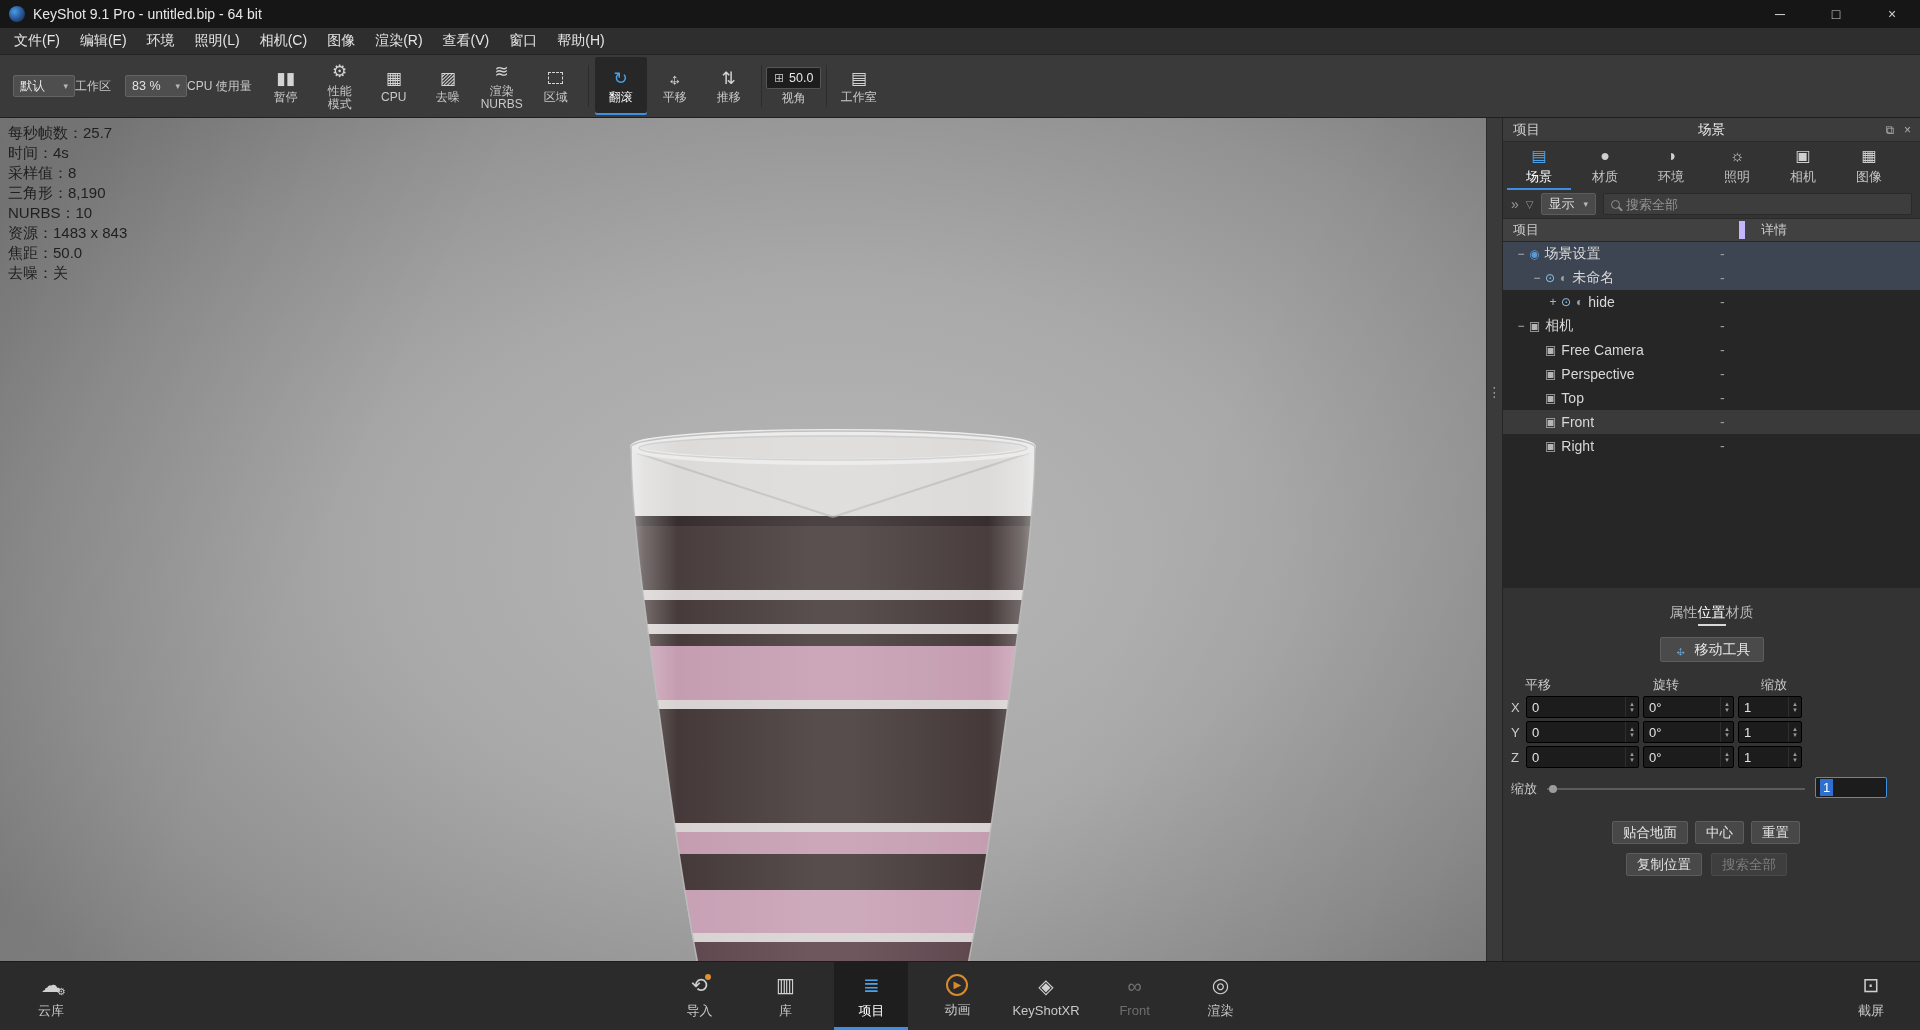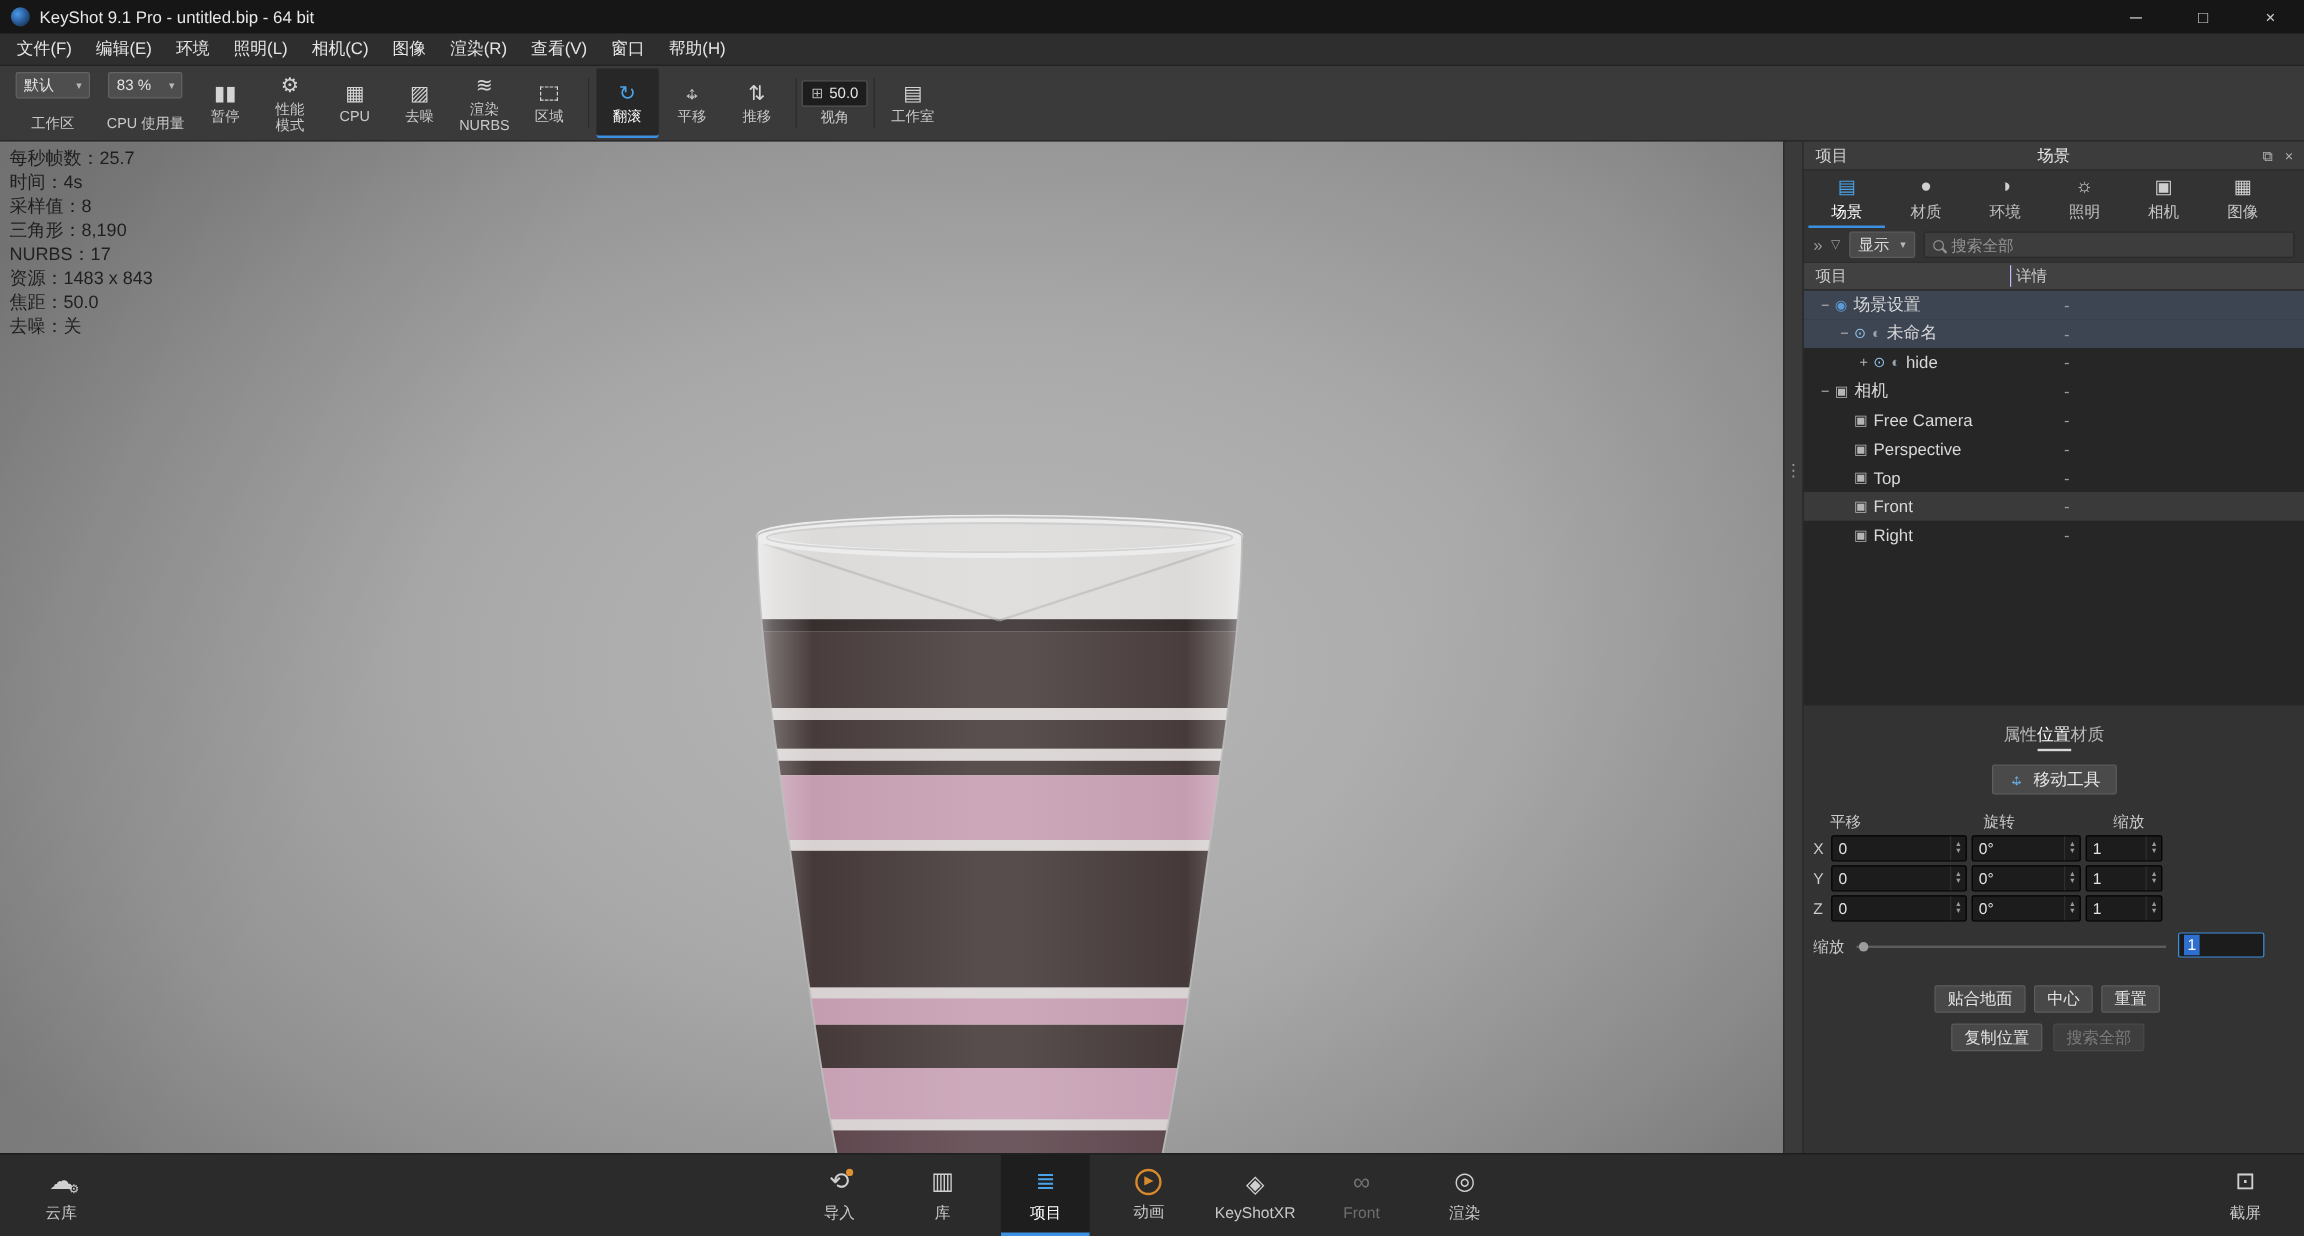--- a/index.html
+++ b/index.html
@@ -14,21 +14,21 @@
   .title-text { font-size:14px; }
   .win-controls { margin-left:auto; display:flex; height:100%; }
   .win-btn { width:56px; display:flex; align-items:center; justify-content:center; font-size:14px; color:#d0d0d0; }
 
   
   .menubar { height:27px; background:#2e2e2e; display:flex; align-items:center; padding-left:4px; border-bottom:1px solid #222; }
   .menu-item { padding:0 10px; font-size:14px; color:#e5e5e5; height:100%; display:flex; align-items:center; }
 
   
   .toolbar { height:63px; background:#3a3a3a; display:flex; align-items:stretch; padding-left:6px; border-bottom:1px solid #1f1f1f; }
-  .tb-group { display:flex; flex-direction:column; align-items:center; justify-content:center; gap:13px; padding:0 7px; }
+  .tb-group { display:flex; flex-direction:row; align-items:center; justify-content:center; gap:0; padding:0 7px; }
   .tb-dropdown { height:22px; min-width:62px; background:#4e4e4e; border:1px solid #636363; border-radius:2px;
     font-size:12.5px; color:#e2e2e2; display:flex; align-items:center; justify-content:space-between; padding:0 6px; gap:7px; }
   .dd-caret { font-size:9px; color:#b8b8b8; }
   .tb-group-label { font-size:12px; color:#c9c9c9; white-space:nowrap;text-align:right; }
   .tb-buttons { display:flex; align-items:stretch; }
   .tb-btn { width:52px; display:flex; flex-direction:column; align-items:center; justify-content:center; gap:3px;
     color:#c9c9c9; margin:2px 1px; border-radius:2px; }
   .tb-btn.active { background:#272727; box-shadow: inset 0 -2px 0 #3d8fe0; }
   .tb-btn.active .tb-icon { color:#4aa3e8; }
   .tb-btn.active .tb-label { color:#fff; }
@@ -80,21 +80,21 @@
   .search-box { flex:1; height:22px; background:#3d3d3d; border:1px solid #2a2a2a; border-radius:2px;
     display:flex; align-items:center; gap:6px; padding:0 7px; }
   .search-input { background:transparent; border:none; outline:none; color:#949494; font:inherit; font-size:13px; flex:1; padding:0; }
   .search-input::placeholder { color:#949494; }
   .lens { width:9px; height:9px; border:1.5px solid #8f8f8f; border-radius:50%; position:relative; flex:0 0 auto; }
   .lens::after { content:''; position:absolute; width:5px; height:1.5px; background:#8f8f8f; transform:rotate(45deg); right:-4px; bottom:-2px; }
 
   .tree-header { height:24px; background:#414141; display:flex; align-items:center; font-size:13px; color:#c9c9c9;
     border-top:1px solid #2a2a2a; border-bottom:1px solid #272727; flex:0 0 auto; }
   .tree-header .col-item { flex:1; padding-left:10px; }
-  .tree-header .col-detail { width:245px; border-left:1px solid #c4b5fd; padding-left:4px; }
+  .tree-header .col-detail { width:181px; border-left:6px solid #c4b5fd; padding-left:16px; }
 
   .scene-tree { height:346px; background:#262626; overflow:hidden; flex:0 0 auto; }
   .tree-row { height:24px; display:flex; align-items:center; font-size:14px; color:#d8d8d8; padding-left:4px; }
   .tree-row.sel { background:#3d4553; }
   .tree-row.stripe { background:#3a3a3a; }
   .tree-exp { width:16px; text-align:center; color:#b5b5b5; font-size:12px; flex:0 0 auto; }
   .tree-ico { margin-right:5px; font-size:12px; }
   .ico-globe { color:#5b9bd5; }
   .ico-eye { color:#8fc3ea; }
   .ico-mat { color:#98a4b0; }
@@ -274,21 +274,21 @@
         <div class="stat-row">
           <span class="stat-label">采样值：</span>
           <span class="stat-value">8</span>
         </div>
         <div class="stat-row">
           <span class="stat-label">三角形：</span>
           <span class="stat-value">8,190</span>
         </div>
         <div class="stat-row">
           <span class="stat-label">NURBS：</span>
-          <span class="stat-value">17</span>
+          <span class="stat-value">10</span>
         </div>
         <div class="stat-row">
           <span class="stat-label">资源：</span>
           <span class="stat-value">1483 x 843</span>
         </div>
         <div class="stat-row">
           <span class="stat-label">焦距：</span>
           <span class="stat-value">50.0</span>
         </div>
         <div class="stat-row">

